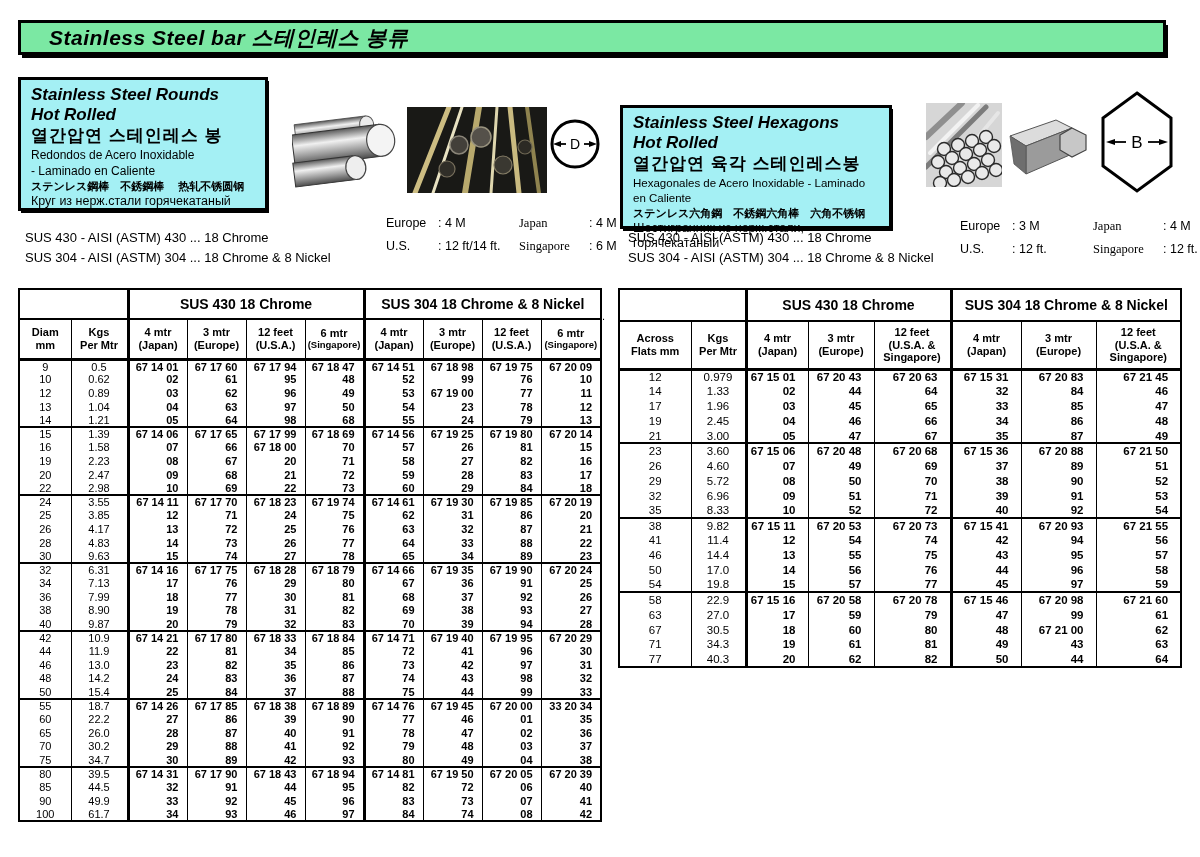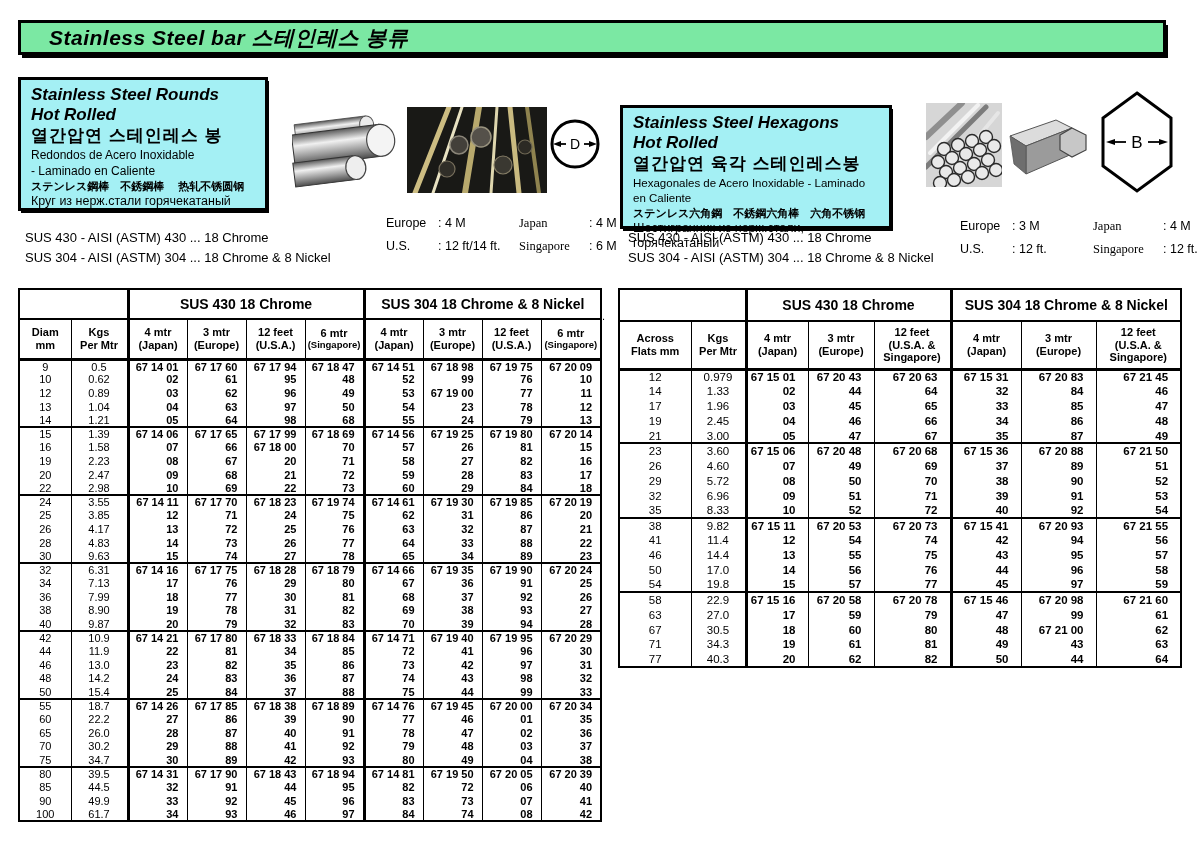--- a/index.html
+++ b/index.html
@@ -526,21 +526,21 @@
           <tr>
             <td class="num">55</td>
             <td class="num">18.7</td>
             <td class="code thickl">67 14 26</td>
             <td class="code">67 17 85</td>
             <td class="code">67 18 38</td>
             <td class="code">67 18 89</td>
             <td class="code thickl">67 14 76</td>
             <td class="code">67 19 45</td>
             <td class="code">67 20 00</td>
-            <td class="code">67 20 34</td>
+            <td class="code">33 20 34</td>
           </tr>
           <tr>
             <td class="num">60</td>
             <td class="num">22.2</td>
             <td class="code thickl">27</td>
             <td class="code">86</td>
             <td class="code">39</td>
             <td class="code">90</td>
             <td class="code thickl">77</td>
             <td class="code">46</td>

